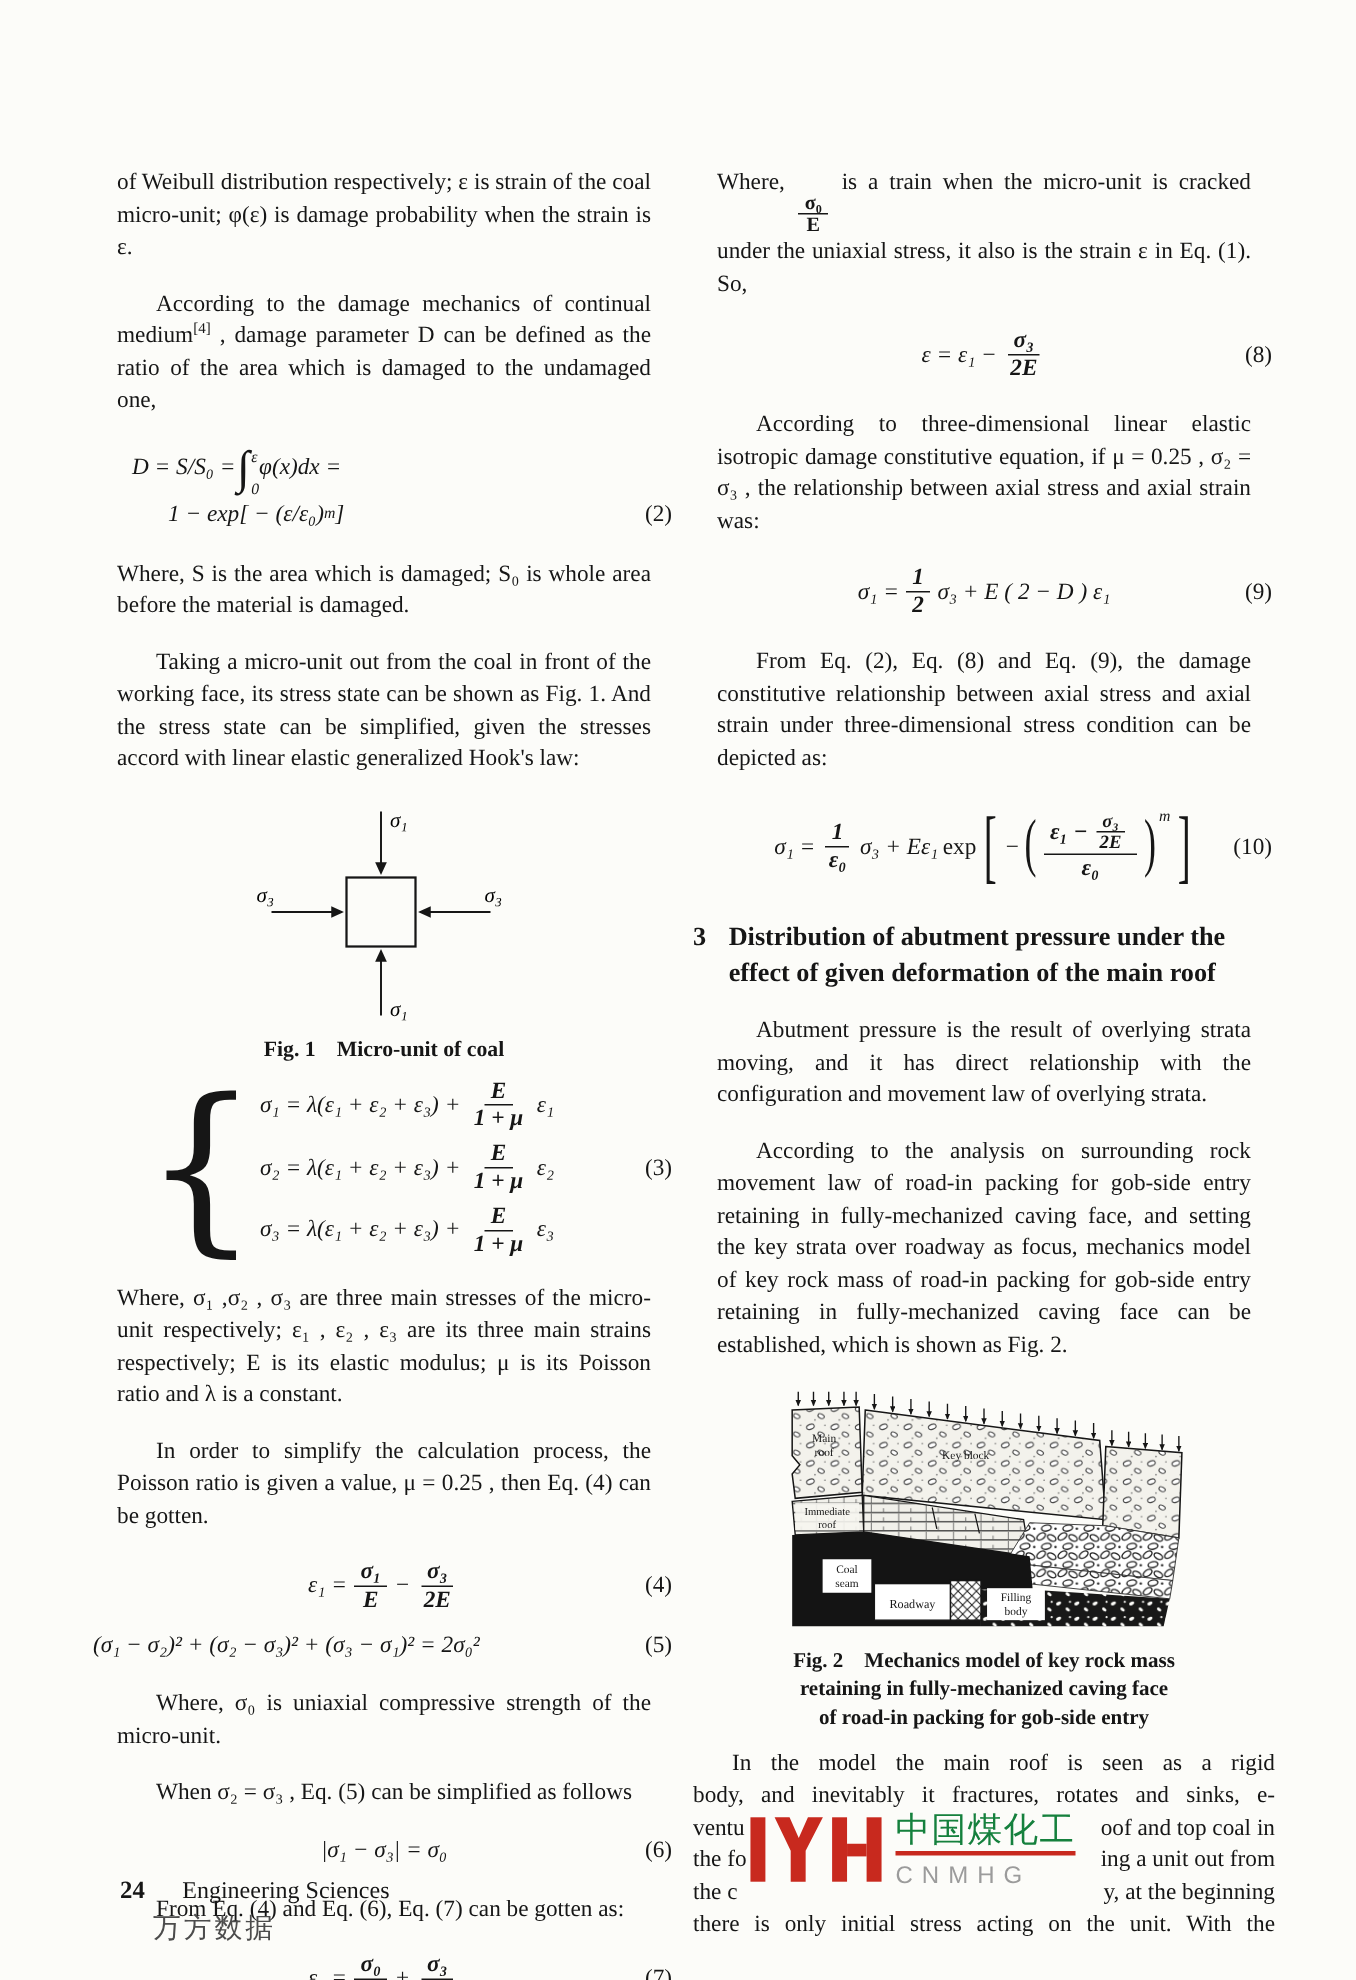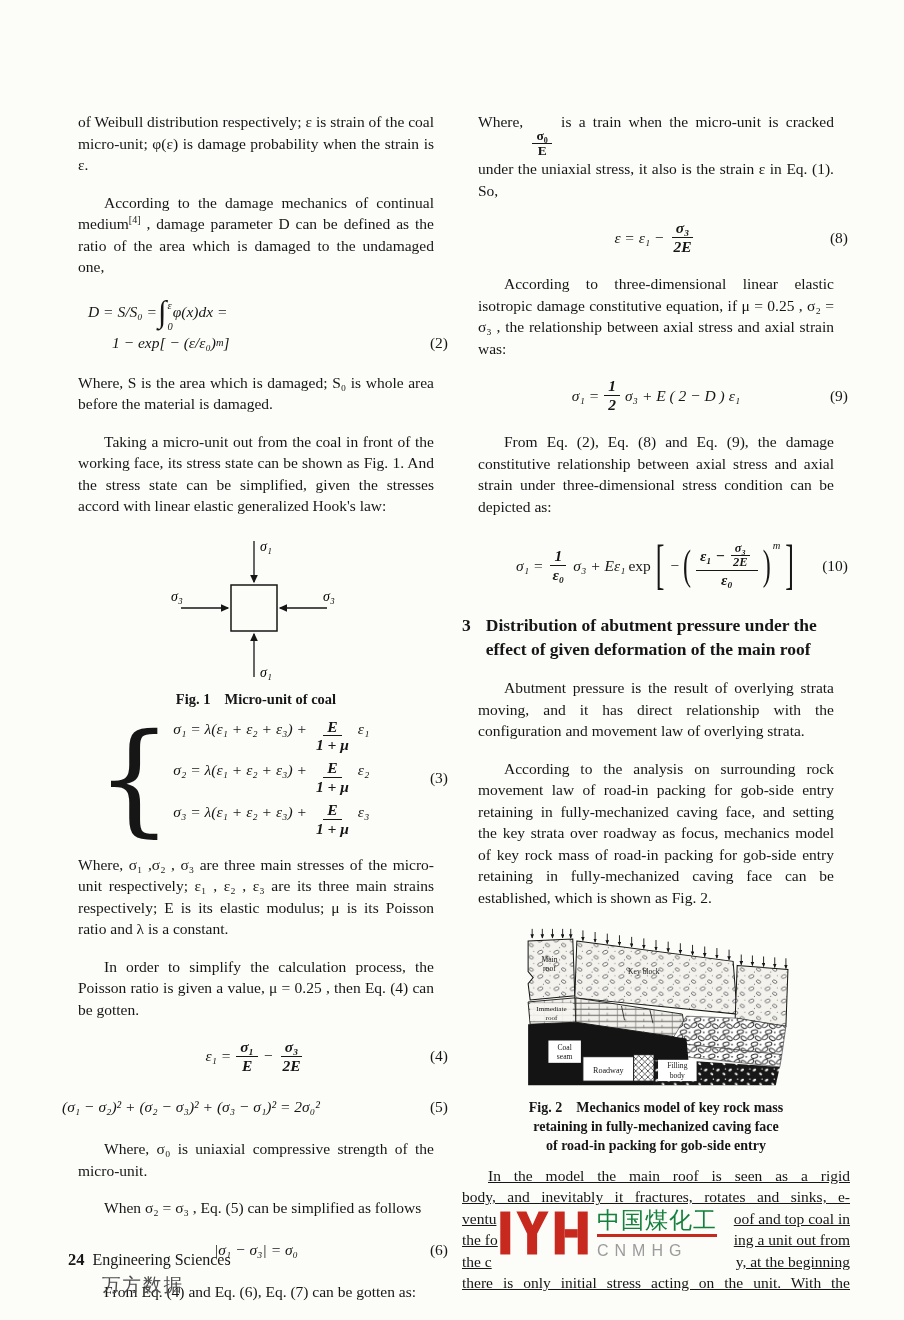--- a/index.html
+++ b/index.html
@@ -18,71 +18,71 @@
   
   .eq { position:relative; display:flex; align-items:center; justify-content:center; gap:3px;
         margin:8px 0; font-style:italic; min-height:40px; }
   .eq .tag { position:absolute; right:2px; font-style:normal; }
   .frac { display:inline-flex; flex-direction:column; align-items:center; text-align:center;
           margin:0 2px; line-height:1.15;font-weight:bold; }
   .frac .fnum { padding:0 4px; border-bottom:1.4px solid #161616; }
   .frac .fden { padding:0 4px; }
   .frac.small { font-size:12.5px; line-height:1.1; }
   .frac.inline { font-size:13.5px; vertical-align:-13px; line-height:1.05; }
-  .flat { min-height:24px; margin:19px 0; }
+  .flat { min-height:24px; margin:5px 0; }
 
   
   .eq2 { font-style:italic; margin:6px 0 4px; }
   .eq2-l1 { display:flex; align-items:center; padding-left:26px; height:36px; }
   .int { font-size:31px; font-style:normal; line-height:30px; margin:0 1px; }
   .lims { display:inline-flex; flex-direction:column; justify-content:space-between; height:34px; font-size:10.5px; }
   .eq2-l2 { position:relative; display:flex; align-items:center; padding-left:50px; height:26px; }
   .eq2-l2 .tag { position:absolute; right:2px; font-style:normal; }
   .supm { font-size:10.5px; vertical-align:super; line-height:0; }
 
   
   .eqsys { position:relative; display:flex; align-items:center; margin:2px 0 4px; font-style:italic; padding-left:34px; }
   .brace { font-size:120px; line-height:1; font-style:normal; font-family:"DejaVu Serif",serif;
            transform:scaleY(1.02); margin-right:1px; font-weight:400; }
   .eqsys .rows { display:flex; flex-direction:column; gap:5px; }
-  .eqsys .row { display:flex; gap:3px; }
+  .eqsys .row { display:flex; align-items:center; gap:3px; }
   .eqsys .tag { position:absolute; right:2px; top:50%; transform:translateY(-50%); font-style:normal; }
 
   
   .bigb { font-size:26px; transform:scaleY(2.1); display:inline-block; font-style:normal; margin:0 2px; }
   .bigp { font-size:24px; transform:scaleY(1.8); display:inline-block; font-style:normal; }
   .upr { font-style:normal; }
   .supm2 { font-size:10.5px; font-style:italic; align-self:flex-start; margin:2px 0 0 -1px; }
 
   
   .h3 { display:flex; gap:15px; font-weight:bold; font-size:17.5px; line-height:24px;
         margin:16px 0 12px; text-align:left; }
 
   
   .figwrap { text-align:center; margin:6px 0 4px; }
   .figcap { text-align:center; font-weight:bold; font-size:14.5px; line-height:19.5px; margin:2px 0 8px; }
   .figcap .gap { display:inline-block; width:14px; }
   .figcap2 { text-align:center; font-weight:bold; font-size:14px; line-height:19px; margin:4px 0 10px; }
 
   
-  .p6block { position:relative; margin-top:0;text-decoration:underline; }
+  .p6block { position:relative; margin-top:0; }
   .p6line { height:21.5px; overflow:visible; }
   .jline { text-align:justify; text-align-last:justify; }
   .fragline { display:flex; justify-content:space-between; }
   .watermark { position:absolute; left:36px; top:43px; width:224px; height:64px;
                background:#fcfcf9; display:flex; align-items:flex-start; gap:7px; }
   .wm-right { display:flex; flex-direction:column; }
   .wm-cn { font-size:23px; line-height:25px; color:#15803d; letter-spacing:1px;
            font-family:"DejaVu Sans",sans-serif; }
   .wm-rule { height:3px; background:#c8291e; margin-top:1px; }
   .wm-en { margin-top:3px; font-family:"Liberation Sans","DejaVu Sans",sans-serif;
            font-size:16px; color:#9b9b9b; letter-spacing:6px; }
 
   
-  .footer { position:absolute; left:68px; top:1250px; display:flex; align-items:baseline; gap:8px; }
+  .footer { position:absolute; left:80px; top:1250px; display:flex; align-items:baseline; gap:25px; }
   .pageno { font-weight:bold; font-size:16.5px; }
   .journal { font-size:16px; }
   .wanfang { position:absolute; left:102px; top:1272px; font-size:18.5px; color:#4c4c4c;
              font-family:"DejaVu Sans",sans-serif; letter-spacing:2px; }
 </style>
 </head>
 <body>
 
 <div class="page">
 

